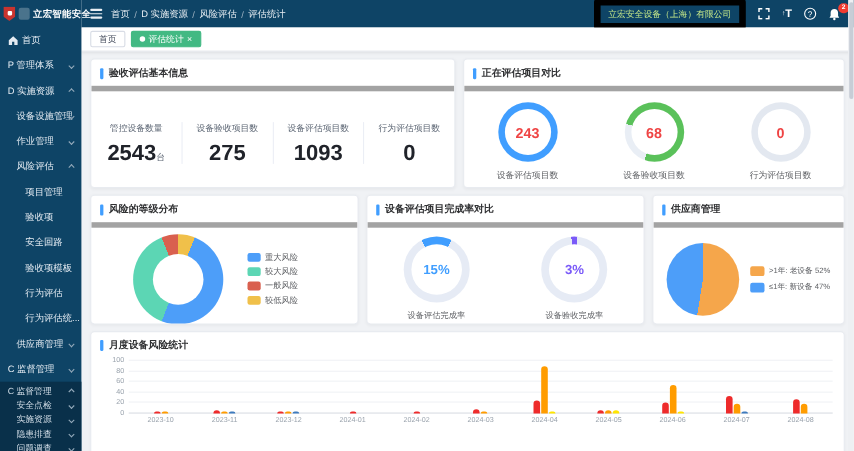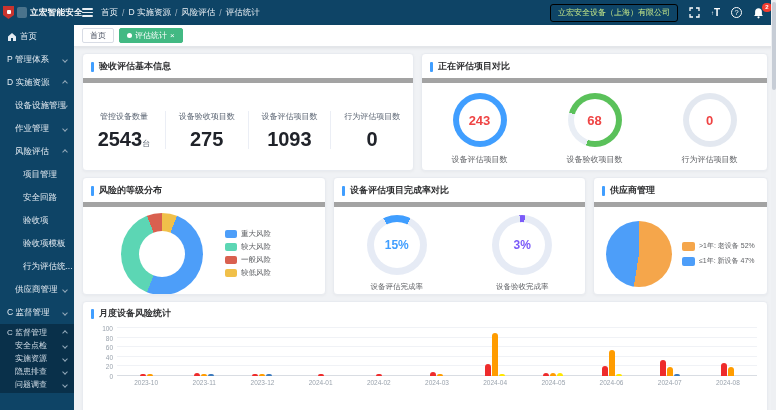--- a/index.html
+++ b/index.html
@@ -21,21 +21,21 @@
   .sub-dark{background:#09304a;padding:2px 0}
   .sub-dark .s-item{height:13px;font-size:8px;color:#d3dee8}
   
   .main{flex:1;display:flex;flex-direction:column;min-width:0}
   .topbar{height:25px;background:#0e4466;display:flex;align-items:center;padding:0 12px 0 8px;gap:8px;color:#fff;flex-shrink:0}
   .hamburger{display:inline-flex;flex-direction:column;gap:2px;cursor:pointer}
   .hamburger b{width:11px;height:1.5px;background:#e8eef3;border-radius:1px}
   .breadcrumb{font-size:8.5px;color:#e8eef3;display:flex;align-items:center;gap:4px;white-space:nowrap}
   .breadcrumb .sep{color:#9fb3c2}
   .tb-right{margin-left:auto;display:flex;align-items:center;gap:11px}
-  .company-btn{border:1px solid #000000;color:#c7e989;font-size:8px;padding:2.5px 7px;border-radius:3px;background:transparent;cursor:pointer;white-space:nowrap}
+  .company-btn{border:6px solid #000000;color:#c7e989;font-size:8px;padding:2.5px 7px;border-radius:3px;background:transparent;cursor:pointer;white-space:nowrap}
   .tb-icon{display:inline-flex;align-items:center;justify-content:center;cursor:pointer;color:#fff;position:relative}
   .q-circle{width:11px;height:11px;border:1px solid #fff;border-radius:50%;font-size:7.5px;display:inline-flex;align-items:center;justify-content:center}
   .fontsize{font-size:10px;font-weight:bold;line-height:1}
   .fontsize i{font-style:normal;font-size:6px;vertical-align:top}
   .badge{position:absolute;top:-4px;right:-8px;background:#f23c30;color:#fff;font-size:6px;border-radius:6px;padding:1px 3.5px;line-height:7px;font-weight:bold}
   
   .tagsbar{height:22px;background:#fff;border-bottom:1px solid #e3e6ea;box-shadow:0 1px 3px rgba(0,0,0,.08);display:flex;align-items:center;gap:5px;padding:0 8px;flex-shrink:0;position:relative;z-index:2}
   .tag{font-size:8px;color:#495060;border:1px solid #d8dce5;background:#fff;padding:2.5px 7px;border-radius:2px;display:flex;align-items:center;gap:3px;cursor:pointer;line-height:1}
   .tag.active{background:#42b983;color:#fff;border-color:#42b983}
   .tag .dot{width:5px;height:5px;border-radius:50%;background:#fff;display:inline-block}
@@ -146,27 +146,30 @@
         <span class="chev down"></span>
     </div>
     <div class="s-item lv2">
       <span>风险评估</span>
         <span class="chev up"></span>
     </div>
     <div class="s-item lv3">
       <span>项目管理</span>
     </div>
     <div class="s-item lv3">
+      <span>验收项</span>
+    </div>
+    <div class="s-item lv3">
       <span>安全回路</span>
     </div>
     <div class="s-item lv3">
-      <span>验收项</span>
-    </div>
-    <div class="s-item lv3">
       <span>验收项模板</span>
+    </div>
+    <div class="s-item lv3">
+      <span>行为评估</span>
     </div>
     <div class="s-item lv3">
       <span>行为评估统...</span>
     </div>
     <div class="s-item lv2">
       <span>供应商管理</span>
         <span class="chev down"></span>
     </div>
     <div class="s-item lv1">
       <span>C 监督管理</span>

